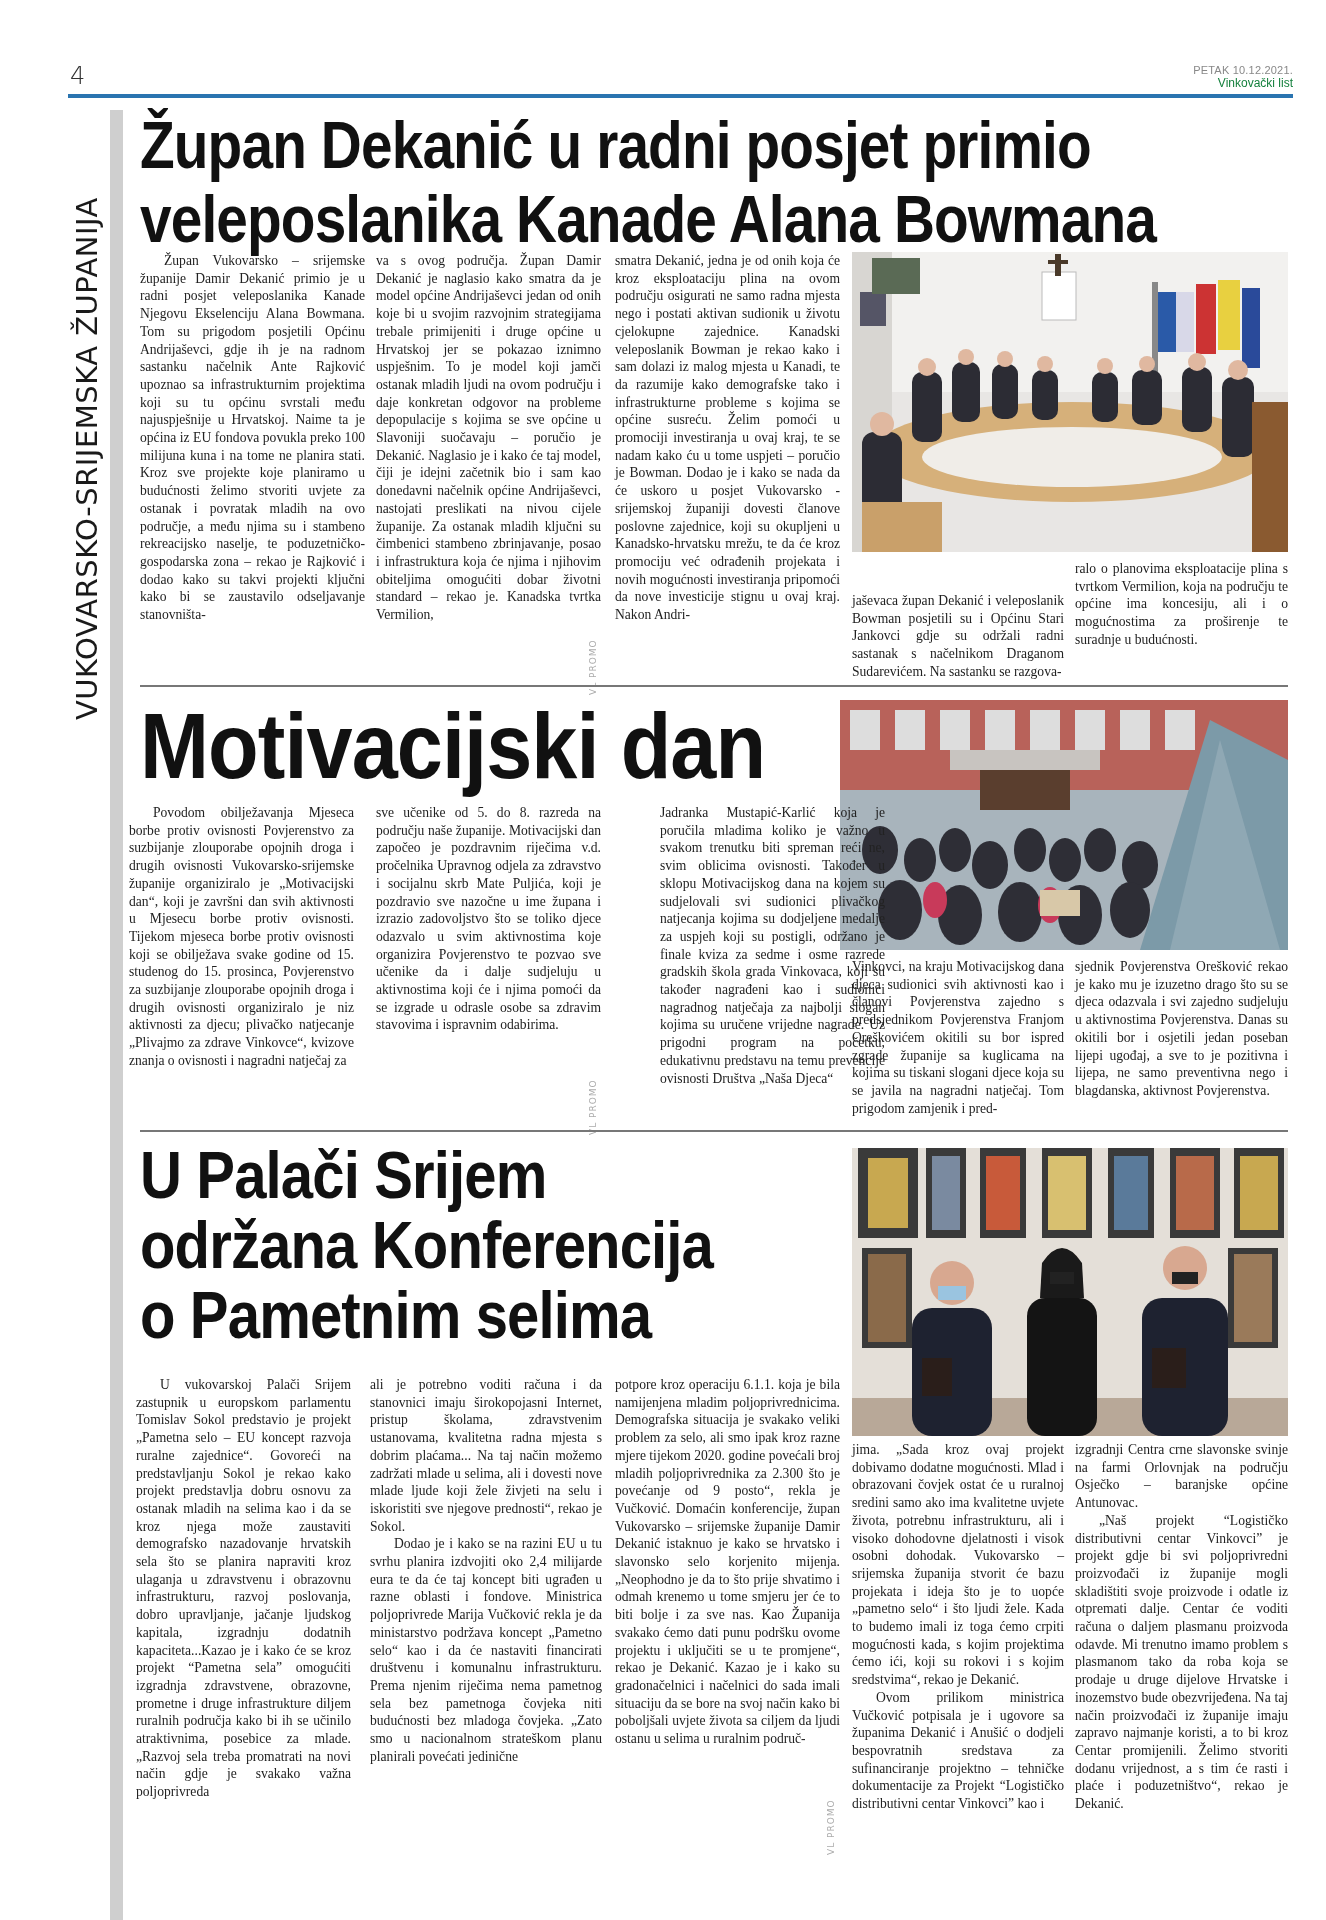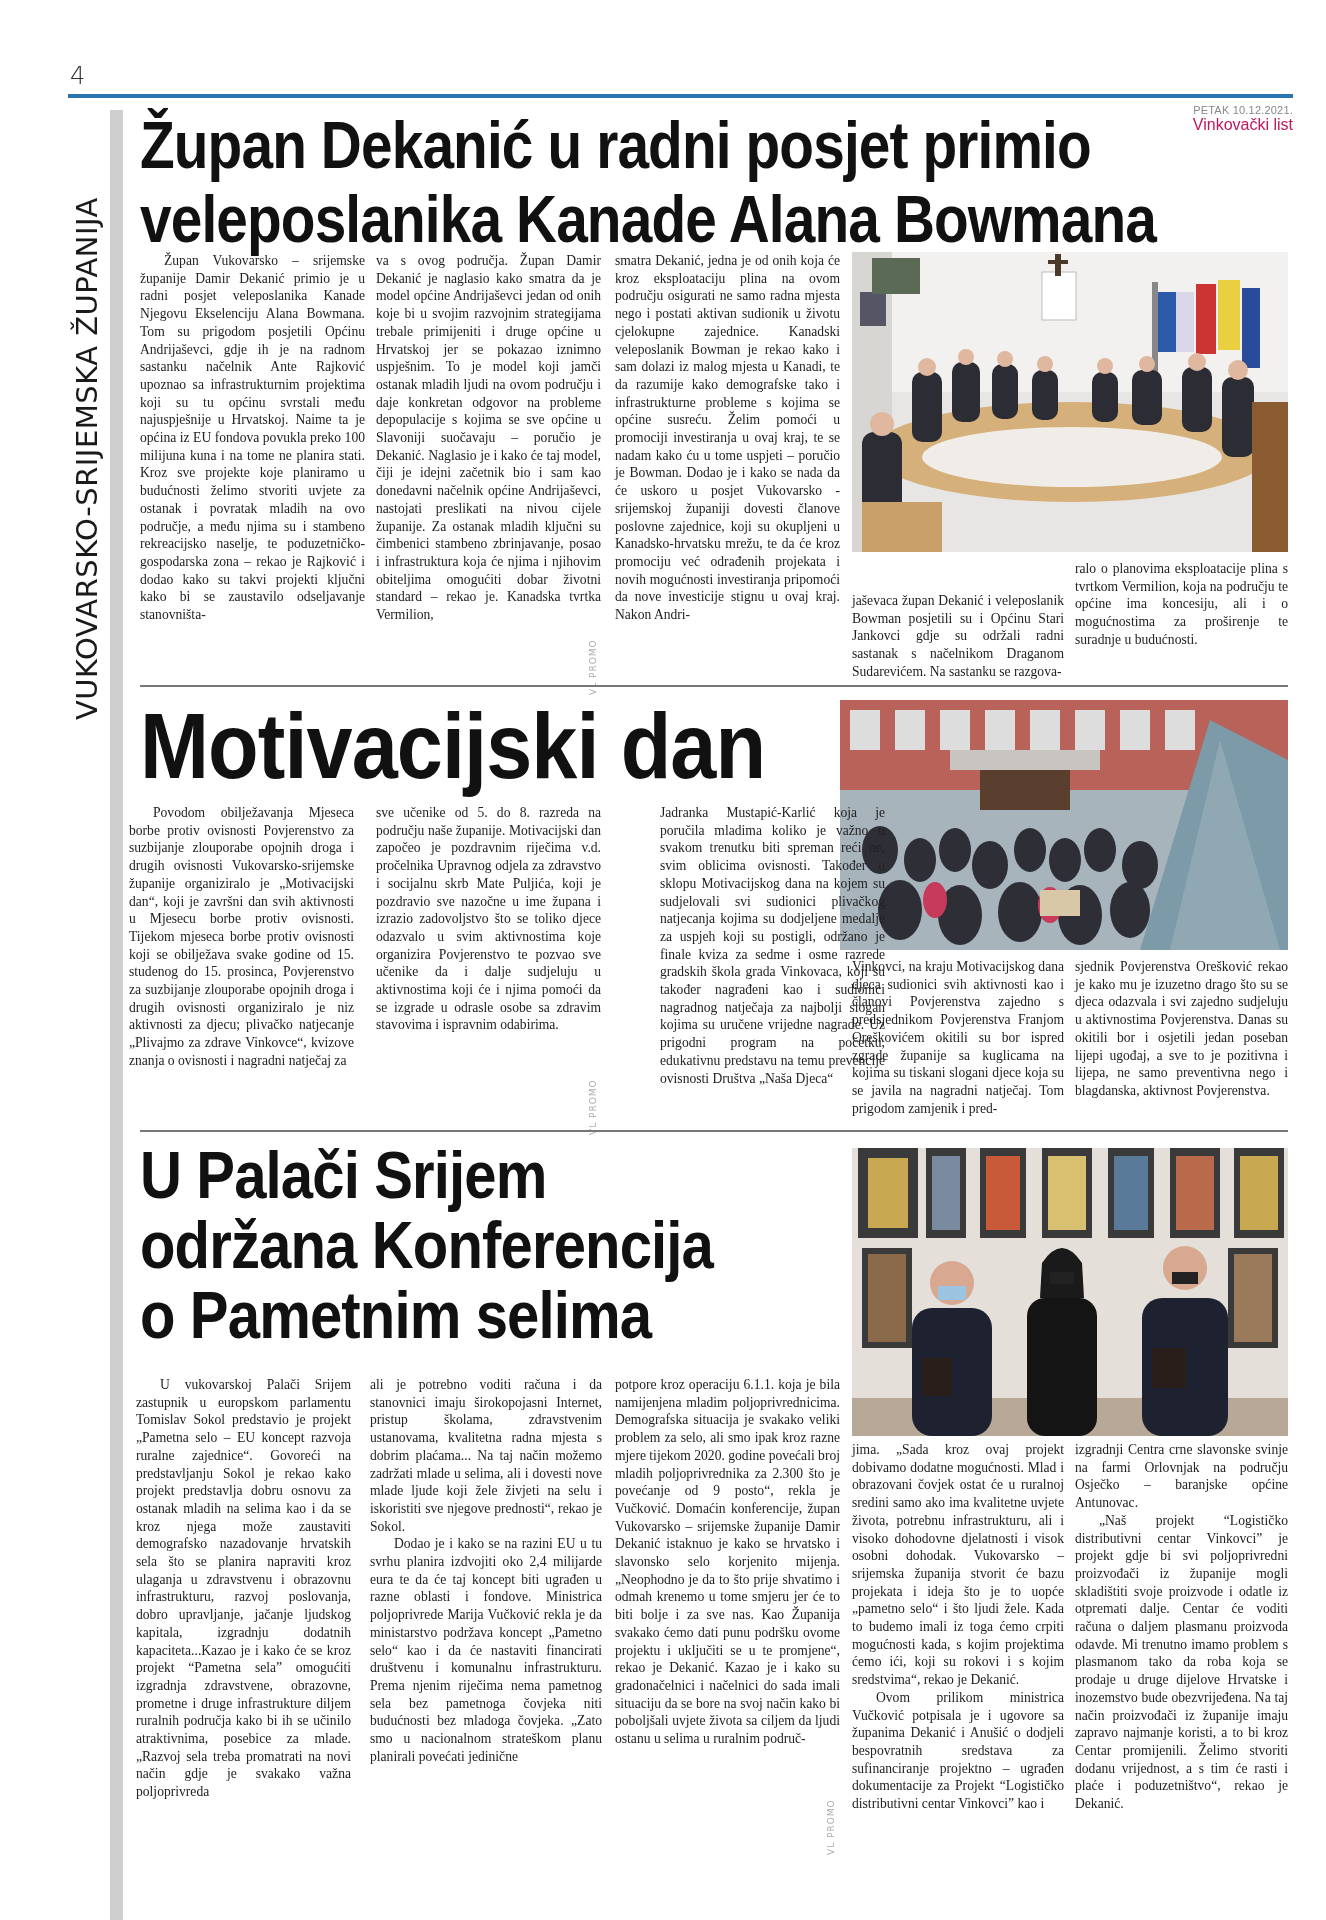--- a/index.html
+++ b/index.html
@@ -1,21 +1,21 @@
 <!DOCTYPE html>
 <html><head>
 <meta charset="utf-8">
 <style>
   html, body { margin: 0; padding: 0; background: #ffffff; }
   body { width: 1326px; height: 1920px; position: relative; overflow: hidden; font-family: "Liberation Sans", sans-serif; color: #1a1a1a; }
 
   .page-number { position: absolute; left: 70px; top: 62px; font-family: "DejaVu Sans", sans-serif; font-size: 24px; font-weight: 300; color: #333; }
-  .header-right { position: absolute; right: 33px; top: 64px; text-align: right; font-family: "Liberation Sans", sans-serif; margin-top: 40px; }
+  .header-right { position: absolute; right: 33px; top: 64px; text-align: right; font-family: "Liberation Sans", sans-serif; }
   .header-date { font-size: 11px; color: #888; letter-spacing: 0.2px; }
-  .header-paper { font-size: 16px; color: #be185d; }
+  .header-paper { font-size: 12px; color: #15803d; }
   .top-rule { position: absolute; left: 68px; right: 33px; top: 94px; height: 4px; background: #2a74b0; }
 
   .section-label { position: absolute; left: 70px; top: 110px; width: 34px; height: 610px; }
   .section-label span { position: absolute; left: 0; top: 610px; transform-origin: 0 0; transform: rotate(-90deg); white-space: nowrap; font-family: "DejaVu Sans", sans-serif; font-size: 29px; letter-spacing: 0.5px; color: #1a1a1a; width: 610px; display: block; line-height: 34px; }
   .side-bar { position: absolute; left: 110px; top: 110px; width: 13px; height: 1810px; background: #cfcfcf; }
 
   .headline { position: absolute; font-family: "Liberation Sans", sans-serif; font-weight: 700; color: #111; letter-spacing: -1px; line-height: 1.0; margin: 0; transform-origin: 0 0; }
   .h1 { left: 140px; top: 108px; font-size: 66px; transform: scaleX(0.86); width: 1370px; line-height: 74px; }
   .h2 { left: 140px; top: 700px; font-size: 92px; transform: scaleX(0.9); width: 700px; }
   .h3 { left: 140px; top: 1140px; font-size: 66px; transform: scaleX(0.88); width: 700px; line-height: 70px; }
@@ -221,18 +221,18 @@
 <div class="col" style="left:370px; top:1376px; width:232px;">
   <p>ali je potrebno voditi računa i da stanovnici imaju širokopojasni Internet, pristup školama, zdravstvenim ustanovama, kvalitetna radna mjesta s dobrim plaćama... Na taj način možemo zadržati mlade u selima, ali i dovesti nove mlade ljude koji žele živjeti na selu i iskoristiti sve njegove prednosti“, rekao je Sokol.</p>
   <p class="ind">Dodao je i kako se na razini EU u tu svrhu planira izdvojiti oko 2,4 milijarde eura te da će taj koncept biti ugrađen u razne oblasti i fondove. Ministrica poljoprivrede Marija Vučković rekla je da ministarstvo podržava koncept „Pametno selo“ kao i da će nastaviti financirati društvenu i komunalnu infrastrukturu. Prema njenim riječima nema pametnog sela bez pametnoga čovjeka niti budućnosti bez mladoga čovjeka. „Zato smo u nacionalnom strateškom planu planirali povećati jedinične</p>
 </div>
 <div class="col" style="left:615px; top:1376px; width:225px;">
   <p>potpore kroz operaciju 6.1.1. koja je bila namijenjena mladim poljoprivrednicima. Demografska situacija je svakako veliki problem za selo, ali smo ipak kroz razne mjere tijekom 2020. godine povećali broj mladih poljoprivrednika za 2.300 što je povećanje od 9 posto“, rekla je Vučković. Domaćin konferencije, župan Vukovarsko – srijemske županije Damir Dekanić istaknuo je kako se hrvatsko i slavonsko selo korjenito mijenja. „Neophodno je da to što prije shvatimo i odmah krenemo u tome smjeru jer će to biti bolje i za sve nas. Kao Županija svakako ćemo dati punu podršku ovome projektu i uključiti se u te promjene“, rekao je Dekanić. Kazao je i kako su gradonačelnici i načelnici do sada imali situaciju da se bore na svoj način kako bi poboljšali uvjete života sa ciljem da ljudi ostanu u selima u ruralnim područ-</p>
 </div>
 <div class="promo" style="left:826px; top:1855px;">VL PROMO</div>
 <div class="col" style="left:852px; top:1441px; width:212px;">
   <p>jima. „Sada kroz ovaj projekt dobivamo dodatne mogućnosti. Mlad i obrazovani čovjek ostat će u ruralnoj sredini samo ako ima kvalitetne uvjete života, potrebnu infrastrukturu, ali i visoko dohodovne djelatnosti i visok osobni dohodak. Vukovarsko – srijemska županija stvorit će bazu projekata i ideja što je to uopće „pametno selo“ i što ljudi žele. Kada to budemo imali iz toga ćemo crpiti mogućnosti kada, s kojim projektima ćemo ići, koji su rokovi i s kojim sredstvima“, rekao je Dekanić.</p>
-  <p class="ind">Ovom prilikom ministrica Vučković potpisala je i ugovore sa županima Dekanić i Anušić o dodjeli bespovratnih sredstava za sufinanciranje projektno – ugrađen dokumentacije za Projekt “Logističko distributivni centar Vinkovci” kao i</p>
+  <p class="ind">Ovom prilikom ministrica Vučković potpisala je i ugovore sa županima Dekanić i Anušić o dodjeli bespovratnih sredstava za sufinanciranje projektno – tehničke dokumentacije za Projekt “Logističko distributivni centar Vinkovci” kao i</p>
 </div>
 <div class="col" style="left:1075px; top:1441px; width:213px;">
   <p>izgradnji Centra crne slavonske svinje na farmi Orlovnjak na području Osječko – baranjske općine Antunovac.</p>
   <p class="ind">„Naš projekt “Logističko distributivni centar Vinkovci” je projekt gdje bi svi poljoprivredni proizvođači iz županije mogli skladištiti svoje proizvode i odatle iz otpremati dalje. Centar će voditi računa o daljem plasmanu proizvoda odavde. Mi trenutno imamo problem s plasmanom tako da roba koja se prodaje u druge dijelove Hrvatske i inozemstvo bude obezvrijeđena. Na taj način proizvođači iz županije imaju zapravo najmanje koristi, a to bi kroz Centar promijenili. Želimo stvoriti dodanu vrijednost, a s tim će rasti i plaće i poduzetništvo“, rekao je Dekanić.</p>
 </div>
 
 </body></html>

